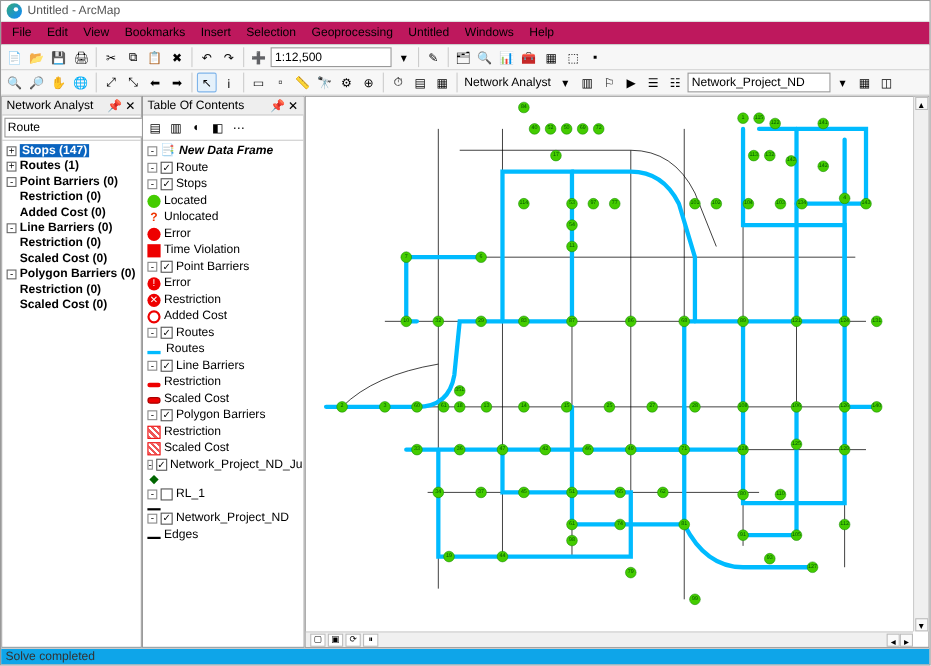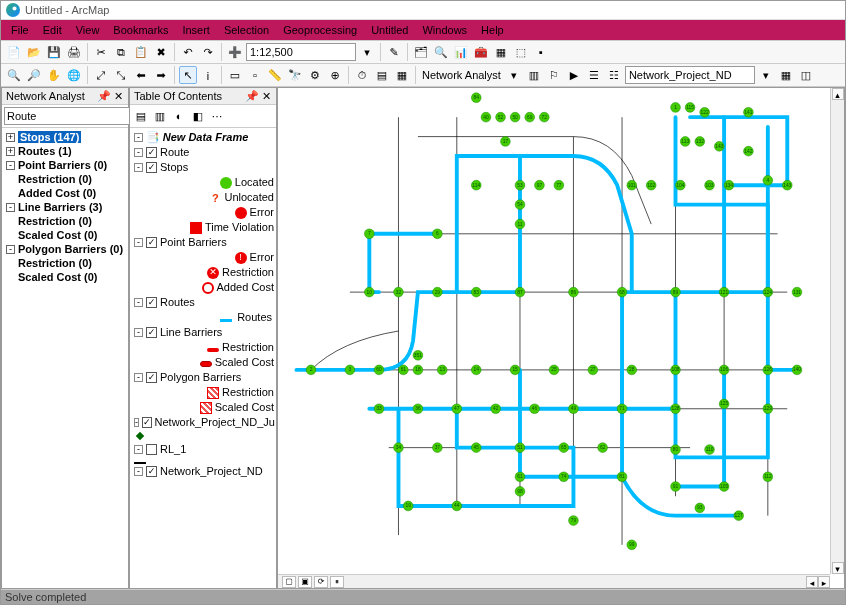--- a/index.html
+++ b/index.html
@@ -27,41 +27,41 @@
 .na-tree .row.sel{background:#0a64bf;color:#fff;}
 .na-tree .sub{padding-left:14px;font-weight:bold;}
 .na-tree .box{width:9px;height:9px;border:1px solid #666;font-size:9px;line-height:7px;text-align:center;}
 .toc-panel{width:148px;}
 .toc-toolbar{display:flex;gap:1px;padding:2px;border-bottom:1px solid #ccc;}
 .toc-tree{flex:1;overflow:auto;padding:2px 0 2px 2px;line-height:15px;}
 .toc-tree .node{display:flex;align-items:center;gap:3px;white-space:nowrap;padding:0 2px;}
 .chk{width:11px;height:11px;border:1px solid #555;background:#fff;display:inline-flex;align-items:center;justify-content:center;font-size:9px;}
 .chk.checked::after{content:'✓';font-size:9px;color:#000;}
 .exp{width:9px;height:9px;border:1px solid #888;font-size:9px;line-height:7px;text-align:center;display:inline-block;}
-.indent1{padding-left:12px;} .indent2{padding-left:24px;} .indent3{padding-left:36px;justify-content:flex-end;}
+.indent1{padding-left:12px;} .indent2{padding-left:24px;} .indent3{padding-left:36px;}
 .sym{width:12px;height:12px;display:inline-block;}
 .sym.dot-green{background:#4c0;border-radius:50%;}
 .sym.dot-q{color:#e30;font-weight:bold;text-align:center;line-height:12px;}
 .sym.dot-red{background:#e00;border-radius:50%;}
 .sym.sq-red{background:#e00;}
 .sym.err-x{background:#e00;border-radius:50%;color:#fff;text-align:center;line-height:11px;font-size:9px;}
 .sym.add-o{border:2px solid #e00;border-radius:50%;}
 .sym.line-blue{background:#0bf;height:3px;margin-top:5px;}
 .sym.bar-red{background:#e00;height:4px;margin-top:4px;border-radius:2px;}
 .sym.bar-red2{background:#e00;height:6px;margin-top:3px;border-radius:3px;border:1px solid #a00;}
 .sym.hatch{background:repeating-linear-gradient(45deg,#e55,#e55 2px,#fff 2px,#fff 4px);border:1px solid #e00;}
 .sym.diamond{width:6px;height:6px;background:#060;transform:rotate(45deg);margin:3px;}
 .sym.edge{background:#000;height:2px;margin-top:5px;}
 .map-area{flex:1;position:relative;background:#fff;border:1px solid #9a9a9a;}
 .map-canvas{position:absolute;inset:0 14px 14px 0;overflow:hidden;}
 .map-canvas svg{width:100%;height:100%;}
 .scrollbar-v{position:absolute;right:0;top:0;bottom:14px;width:14px;background:#f0f0f0;border-left:1px solid #ccc;display:flex;flex-direction:column;align-items:center;justify-content:space-between;}
 .scrollbar-h{position:absolute;left:0;right:14px;bottom:0;height:14px;background:#f0f0f0;border-top:1px solid #ccc;display:flex;align-items:center;}
 .arrow{width:12px;height:12px;font-size:9px;text-align:center;line-height:12px;border:1px solid #bbb;background:#fafafa;cursor:pointer;}
-.statusbar{display:flex;align-items:center;padding:1px 4px;background:#a3a3a3;border-top:1px solid #ccc;font-size:11px;color:#333;}
+.statusbar{display:flex;align-items:center;padding:1px 4px;background:#0ea5e9;border-top:1px solid #ccc;font-size:11px;color:#333;}
 .h-tabs{display:flex;gap:2px;margin-left:4px;}
 .h-tab{width:14px;height:12px;border:1px solid #bbb;background:#fff;font-size:8px;text-align:center;line-height:10px;cursor:pointer;}
 svg .node-c{fill:#4c0;stroke:#180;stroke-width:.5;}
 svg .node-t{font-size:5px;fill:#050;text-anchor:middle;dominant-baseline:central;}
 svg .road{stroke:#0bf;stroke-width:4;fill:none;stroke-linecap:round;}
 svg .road-thin{stroke:#000;stroke-width:.7;fill:none;}
 .na-label{font-weight:bold; font-size:11px;}
 .toc-df{font-weight:bold;font-style:italic;}
 </style>
 </head>
@@ -177,21 +177,21 @@
           <span class="na-label">Routes (1)</span>
         </div>
       <div class="row">
           <span class="box">-</span>
           <span class="na-label">Point Barriers (0)</span>
         </div>
       <div class="row sub">Restriction (0)</div>
       <div class="row sub">Added Cost (0)</div>
       <div class="row">
           <span class="box">-</span>
-          <span class="na-label">Line Barriers (3)</span>
+          <span class="na-label">Line Barriers (0)</span>
         </div>
       <div class="row sub">Restriction (0)</div>
       <div class="row sub">Scaled Cost (0)</div>
       <div class="row">
           <span class="box">-</span>
           <span class="na-label">Polygon Barriers (0)</span>
         </div>
       <div class="row sub">Restriction (0)</div>
       <div class="row sub">Scaled Cost (0)</div>
     </div>
@@ -305,20 +305,24 @@
           <span class="chk"></span>
           <span>RL_1</span>
         </div>
       <div class="node indent2">
           <span class="sym edge"></span>
         </div>
       <div class="node indent1">
           <span class="exp">-</span>
           <span class="chk checked"></span>
           <span>Network_Project_ND</span>
+        </div>
+      <div class="node indent2">
+          <span class="sym edge"></span>
+          <span>Edges</span>
         </div>
     </div>
   </div>
 
   <div class="map-area">
     <div class="map-canvas">
       <svg viewBox="0 0 560 500">
 
         <g class="road-thin">
           <path d="M30 290 H530 M120 30 V460 M180 30 V430 M245 70 V430 M300 50 V400 M350 30 V470 M405 30 V420 M455 30 V410 M500 40 V440 M70 210 H520 M90 150 H510 M90 330 H520 M110 370 H420 M140 50 H300 Q340 50 360 90 L380 140 M420 30 H520 M30 290 Q60 260 120 250"></path>

